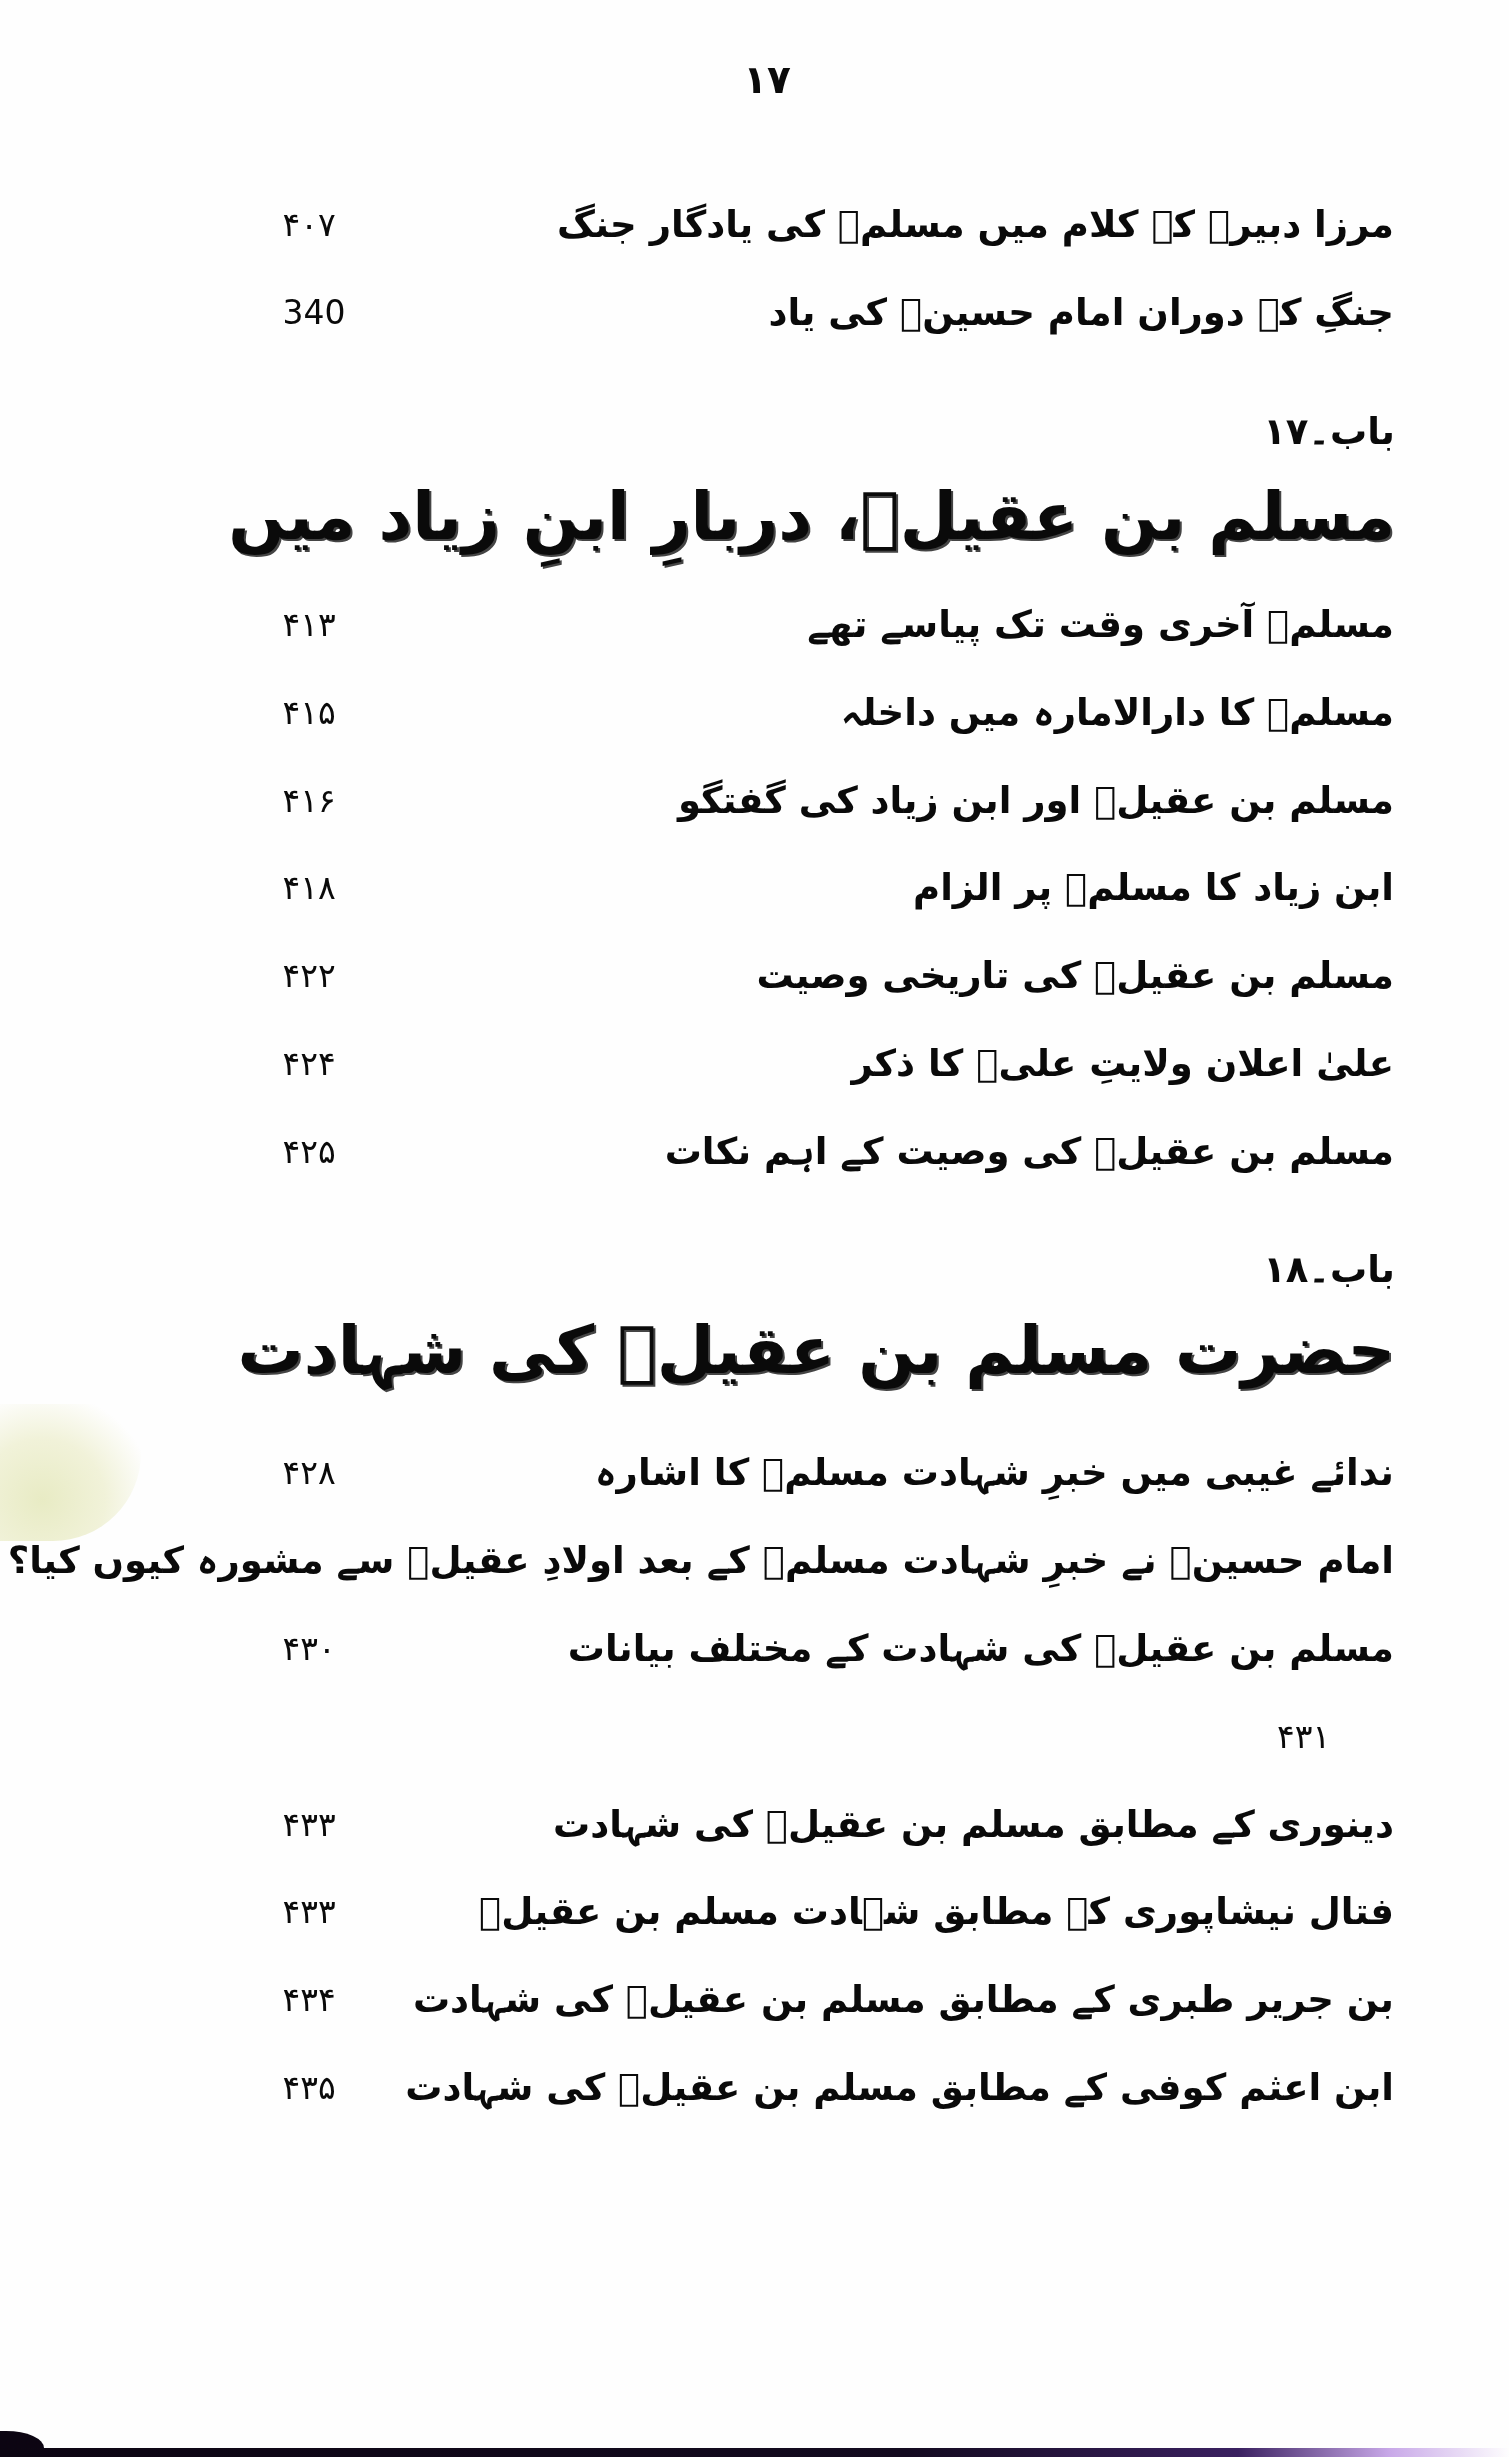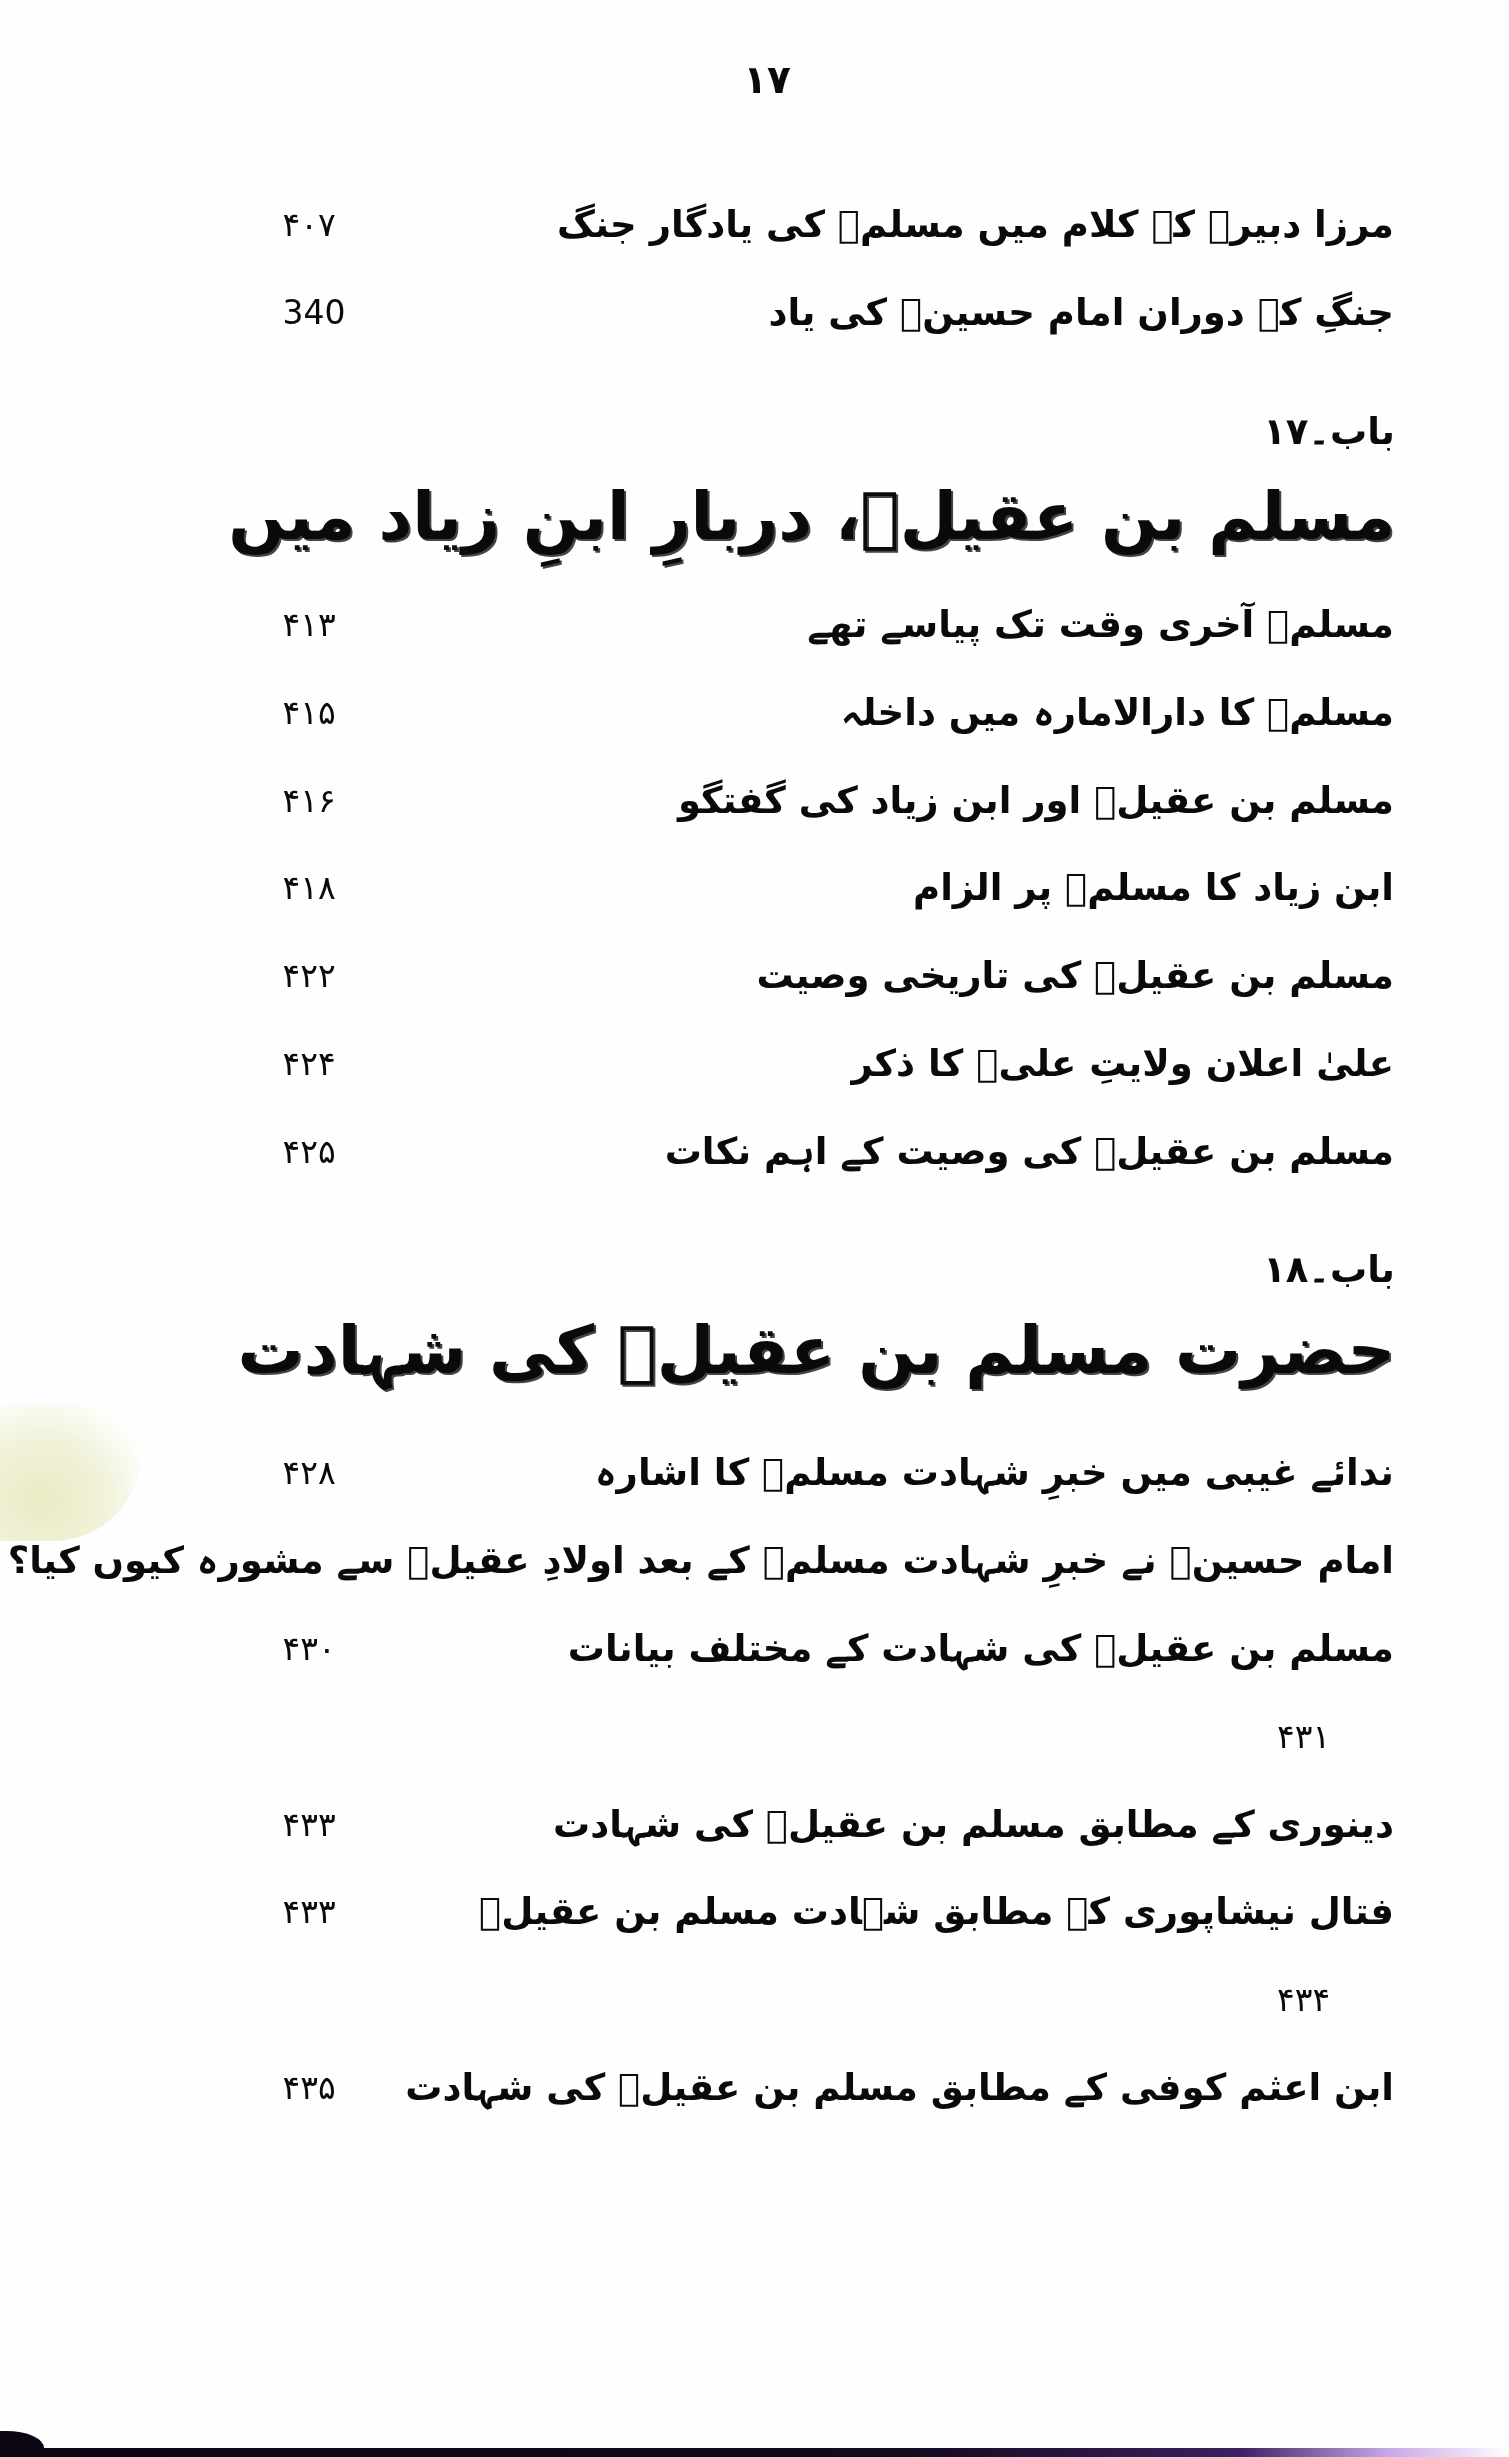--- a/index.html
+++ b/index.html
@@ -117,19 +117,20 @@
 </div>
 <div class="toc-row" style="top:1790px;">
   <span class="toc-title">دینوری کے مطابق مسلم بن عقیلؑ کی شہادت</span>
   <span class="toc-page">۴۳۳</span>
 </div>
 <div class="toc-row" style="top:1877px;">
   <span class="toc-title">فتال نیشاپوری کے مطابق شہادت مسلم بن عقیلؑ</span>
   <span class="toc-page">۴۳۳</span>
 </div>
 <div class="toc-row" style="top:1965px;">
+  <span class="toc-title">بن جریر طبری کے مطابق مسلم بن عقیلؑ کی شہادت</span>
   <span class="toc-page">۴۳۴</span>
 </div>
 <div class="toc-row" style="top:2053px;">
   <span class="toc-title">ابن اعثم کوفی کے مطابق مسلم بن عقیلؑ کی شہادت</span>
   <span class="toc-page">۴۳۵</span>
 </div>
 
 
 </body></html>

